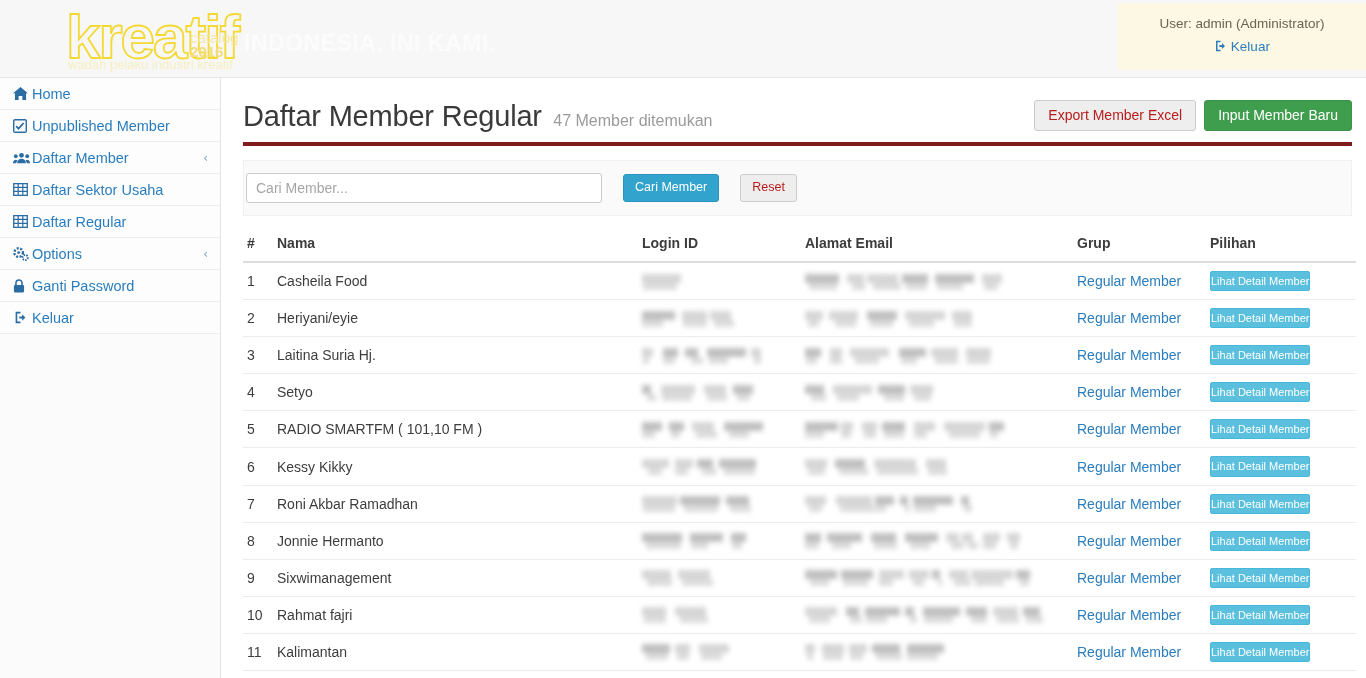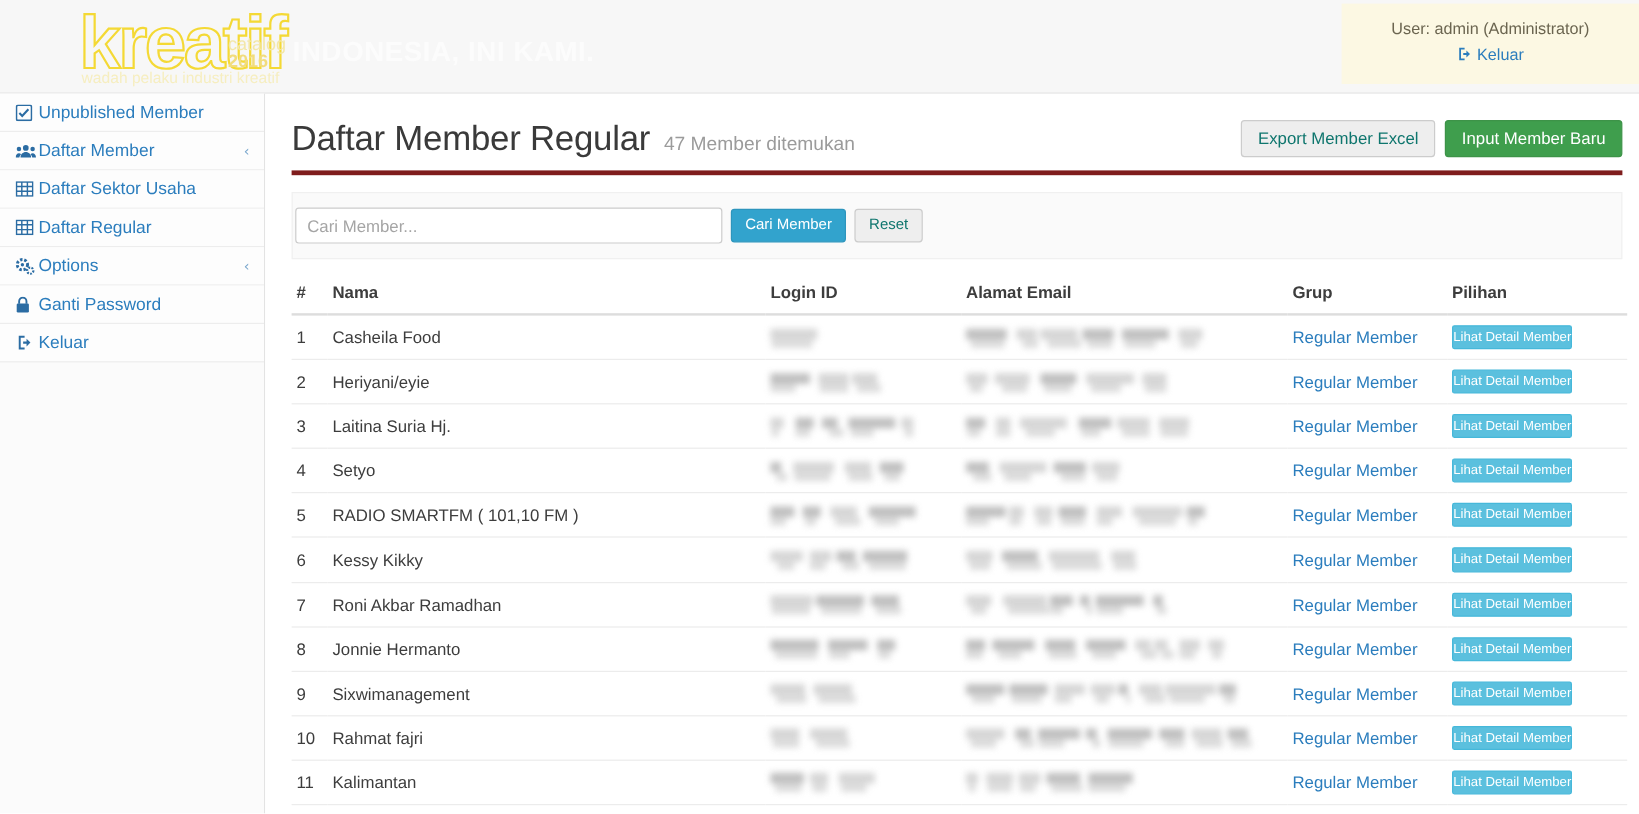--- a/index.html
+++ b/index.html
@@ -170,21 +170,21 @@
     font-size: 14px;
     padding: 7px 13px;
     border-radius: 3px;
     cursor: pointer;
     line-height: 1.1;
     border: 1px solid transparent;
   }
   .btn-default {
     background: #eeeeee;
     border-color: #cccccc;
-    color: #0f766e;
+    color: #b91c1c;
   }
   .btn-success {
     background: #3f9e4d;
     border-color: #3d9348;
     color: #fff;
   }
   .btn-primary {
     background: #32a3cd;
     border-color: #2d95bd;
     color: #fff;
@@ -204,21 +204,21 @@
     padding: 6px 11px;
   }
 
   
   .search-panel {
     background: #fafafa;
     border: 1px solid #f0f0f0;
     padding: 12px 2px;
     display: flex;
     align-items: center;
-    gap: 7px;
+    gap: 21px;
     margin-bottom: 13px;
   }
   .search-input {
     flex: 0 0 356px;
     height: 30px;
     border: 1px solid #cccccc;
     border-radius: 3px;
     padding: 0 9px;
     font-size: 14px;
     font-family: "Liberation Sans", sans-serif;
@@ -301,20 +301,29 @@
       </span>
       <span>Keluar</span>
     </div>
   </div>
 </div>
 
 <div class="layout">
 
   <nav class="sidebar">
 
+    <div class="nav-item">
+      <span class="nav-ico">
+        <svg width="15" height="13" viewBox="0 0 16 14">
+            <path fill="#2b6ca3" d="M8 0L0 6.6h2V14h4V9.6h4V14h4V6.6h2z"></path>
+          </svg>
+      </span>
+      <span class="nav-label">Home</span>
+      <span class="nav-caret"></span>
+    </div>
 
     <div class="nav-item">
       <span class="nav-ico">
         <svg width="14" height="14" viewBox="0 0 16 16">
             <rect x="0.8" y="0.8" width="14.4" height="14.4" rx="1.6" fill="none" stroke="#2b6ca3" stroke-width="1.6"></rect>
             <path fill="none" stroke="#2b6ca3" stroke-width="2" d="M3.6 8.2l2.7 2.8 5.9-6.4"></path>
           </svg>
       </span>
       <span class="nav-label">Unpublished Member</span>
       <span class="nav-caret"></span>

